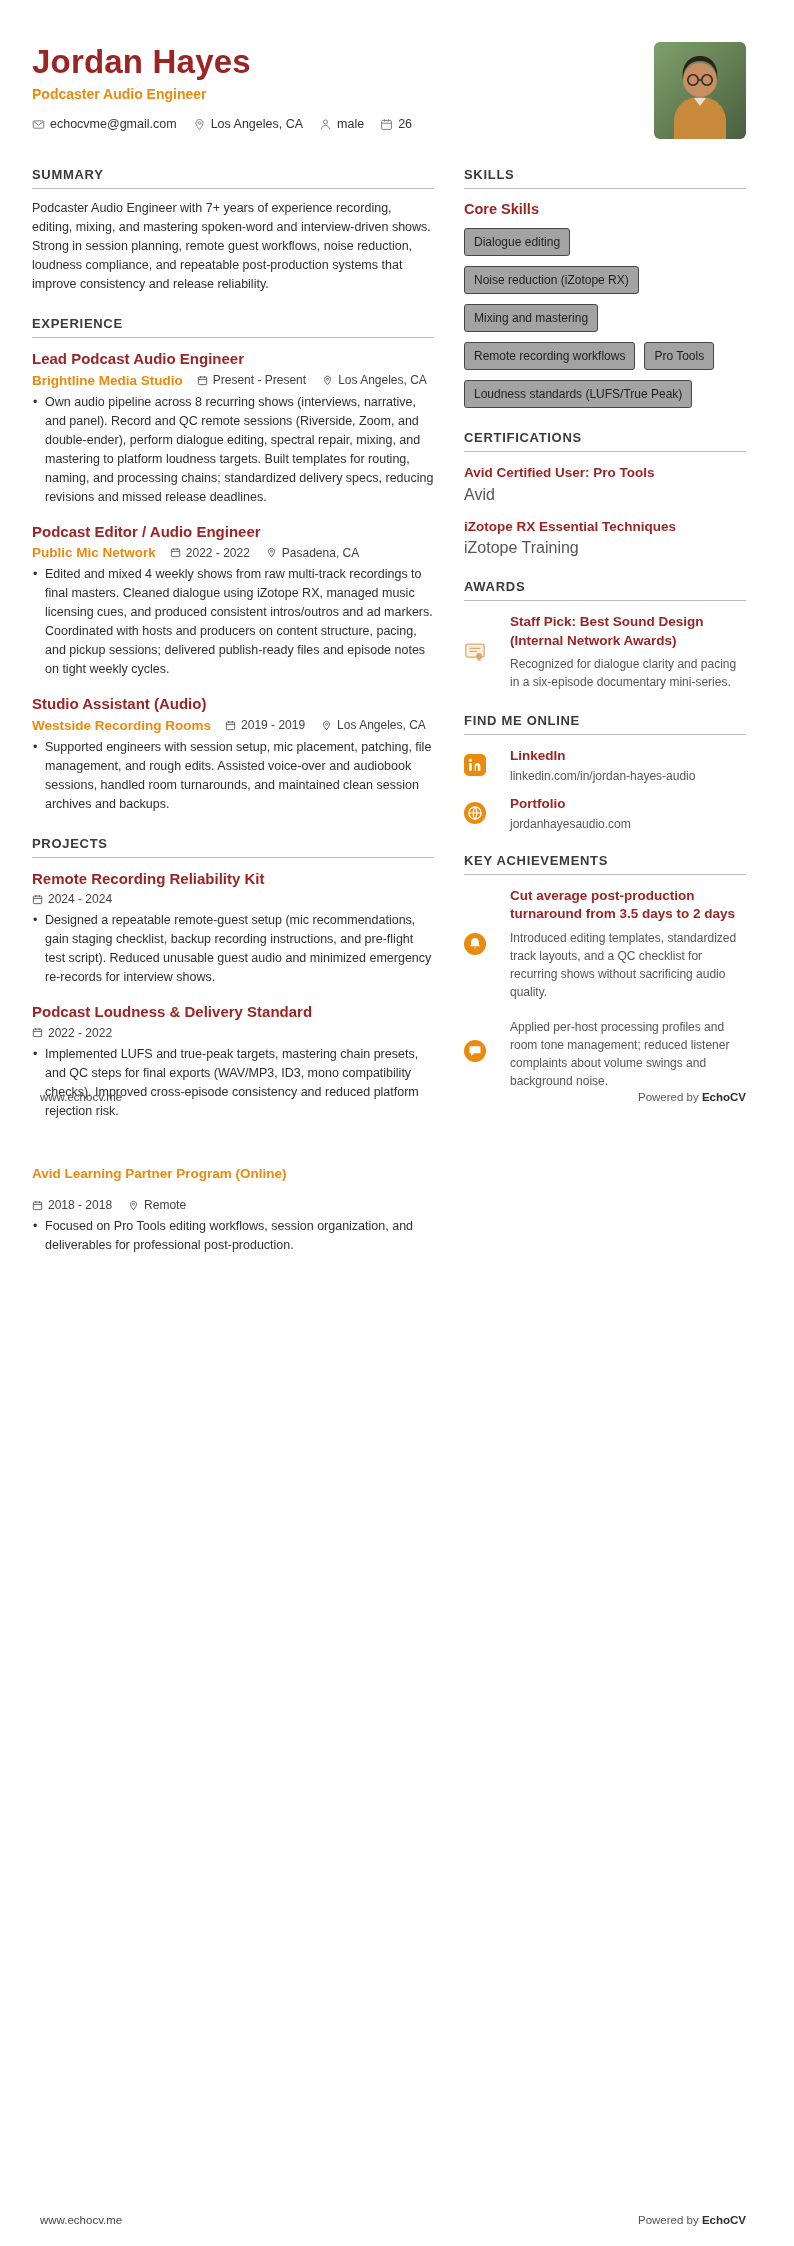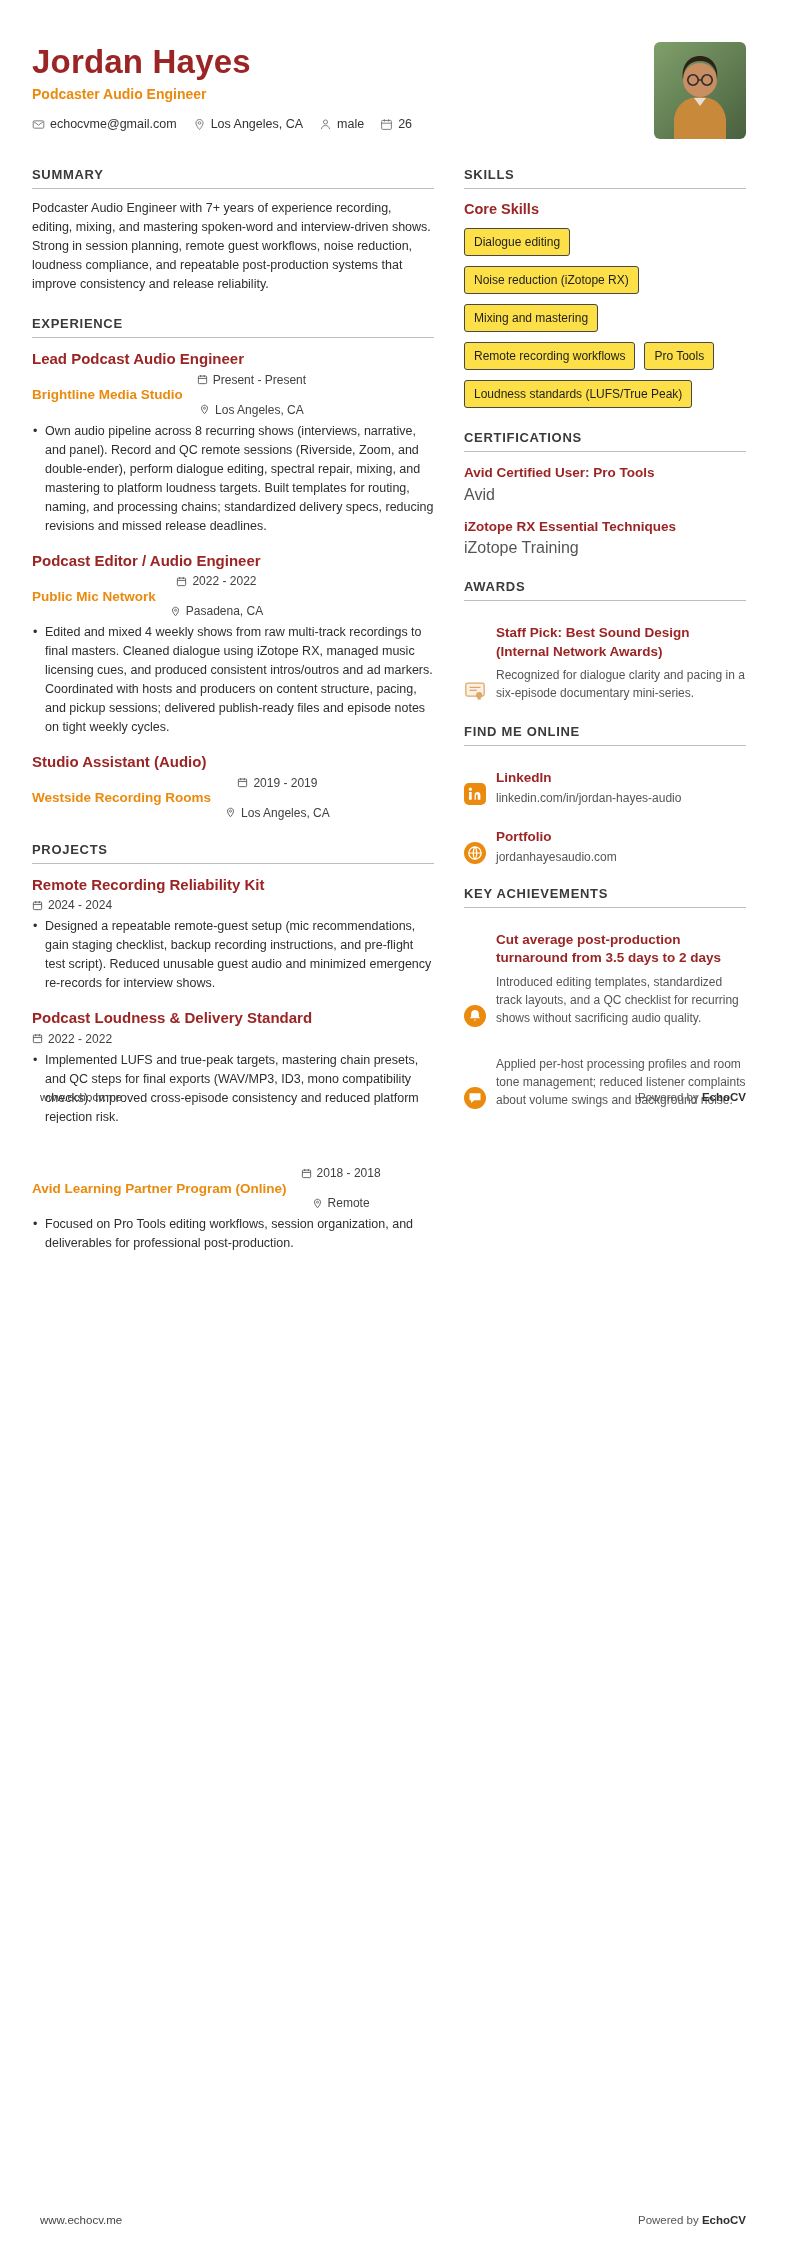--- a/index.html
+++ b/index.html
@@ -43,37 +43,37 @@
   }
 
   .summary-text{font-size:12.5px;line-height:1.52;margin:0;}
 
   .entry{margin-top:15px;}
   .entry.first{margin-top:11px;}
   .entry-title{color:var(--red);font-weight:700;font-size:15px;line-height:1.3;margin:0 0 4px;}
   .entry-sub{display:flex;flex-wrap:wrap;gap:17px 14px;align-items:center;margin:0 0 5px;}
   .company{color:var(--orange);font-weight:700;font-size:13.5px;}
   .school{color:var(--orange);font-weight:700;font-size:13.5px;}
-  .meta-group{display:inline-flex;gap:16px;align-items:center;white-space:nowrap;flex-direction:column;}
+  .meta-group{display:inline-flex;gap:16px;align-items:center;white-space:nowrap;}
   .meta{display:inline-flex;gap:5px;align-items:center;font-size:12px;color:#3f3f3f;}
   .micon{width:11px;height:11px;flex:none;display:block;}
   .bullets{margin:2px 0 0;padding:0;list-style:none;}
   .bullets li{position:relative;padding-left:13px;font-size:12.5px;line-height:1.52;color:var(--text);}
   .bullets li::before{content:"\2022";position:absolute;left:1px;top:0;}
 
   
   .group-title{color:var(--red);font-weight:700;font-size:14.5px;margin:12px 0 11px;}
   .chips{display:flex;flex-wrap:wrap;gap:10px 9px;}
-  .chip{border:1px solid #474747;border-radius:3px;padding:6px 9px;font-size:12px;color:#1f1f1f;background:#fde047;white-space:nowrap;}
+  .chip{border:1px solid #474747;border-radius:3px;padding:6px 9px;font-size:12px;color:#1f1f1f;background:#a3a3a3;white-space:nowrap;}
 
   .cert-item{margin:12px 0 14px;}
   .cert-title{color:var(--red);font-weight:700;font-size:13.5px;line-height:1.3;}
   .cert-issuer{color:var(--muted);font-size:16px;margin-top:4px;}
 
-  .icon-row{display:flex;gap:10px;margin-top:23px;align-items:flex-end;}
+  .icon-row{display:flex;gap:24px;margin-top:12px;align-items:center;}
   .icon-row .ricon{flex:none;width:22px;height:22px;}
   .row-title{color:var(--red);font-weight:700;font-size:13.5px;line-height:1.38;}
   .row-desc{color:var(--muted);font-size:12px;line-height:1.5;margin-top:5px;}
   .row-url{color:var(--muted);font-size:12px;margin-top:3px;}
 
   
   .footer{position:absolute;left:40px;right:48px;bottom:20px;display:flex;justify-content:space-between;align-items:center;font-size:11.5px;color:#555;}
   .footer .site{color:#444;}
   .brand{color:#2e2e2e;font-weight:700;}
 
@@ -217,20 +217,23 @@
               </span>
               <span class="meta">
                 <svg class="micon" viewBox="0 0 16 16">
                     <path d="M8 1.8c-2.5 0-4.4 1.9-4.4 4.3C3.6 9.5 8 14.2 8 14.2s4.4-4.7 4.4-8.1C12.4 3.7 10.5 1.8 8 1.8z" fill="none" stroke="#555" stroke-width="1.3"></path>
                     <circle cx="8" cy="6.1" r="1.5" fill="none" stroke="#555" stroke-width="1.1"></circle>
                   </svg>
                 <span>Los Angeles, CA</span>
               </span>
             </span>
           </div>
+          <ul class="bullets">
+            <li>Supported engineers with session setup, mic placement, patching, file management, and rough edits. Assisted voice-over and audiobook sessions, handled room turnarounds, and maintained clean session archives and backups.</li>
+          </ul>
         </div>
       </div>
 
       <div class="sec">
         <div class="section-h">PROJECTS</div>
 
         <div class="entry first">
           <div class="entry-title">Remote Recording Reliability Kit</div>
           <div class="entry-sub">
             <span class="meta">

